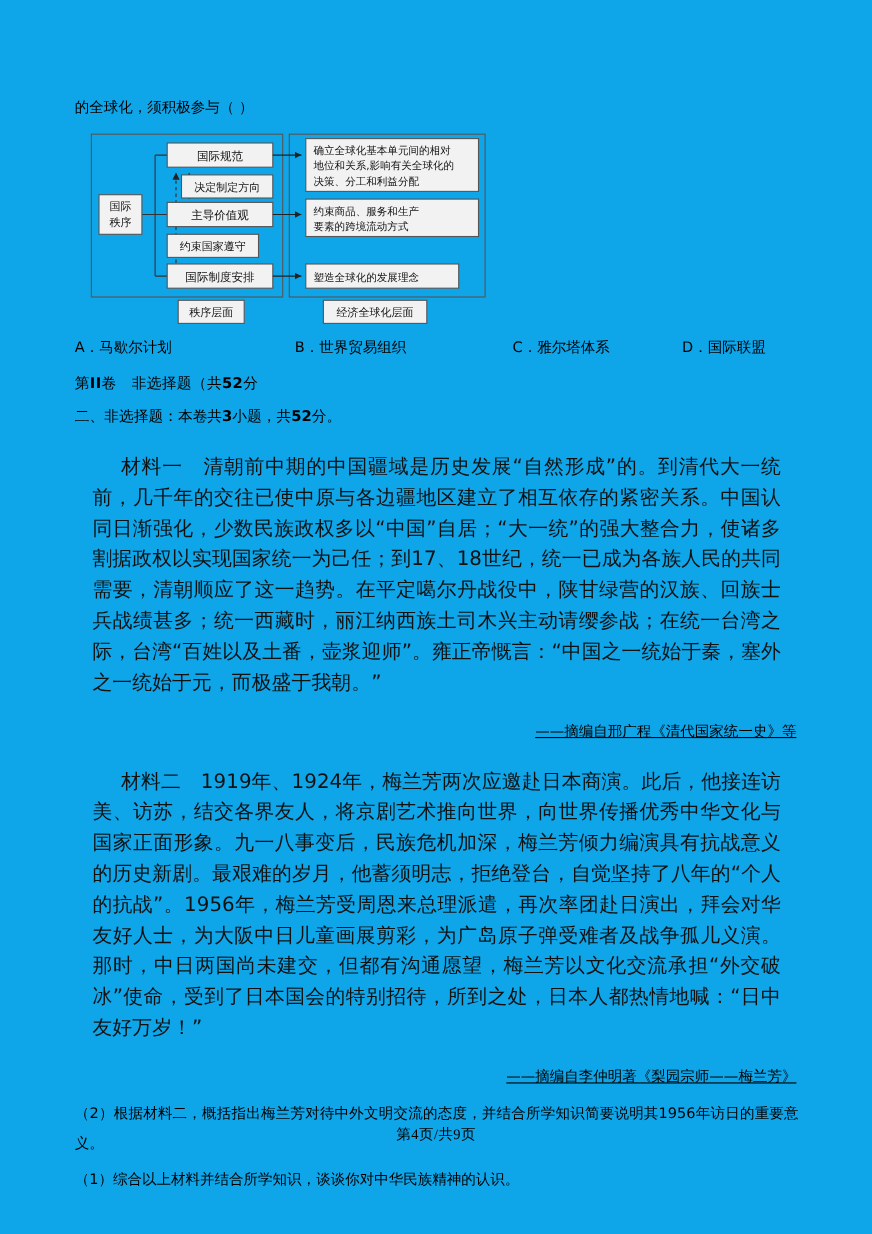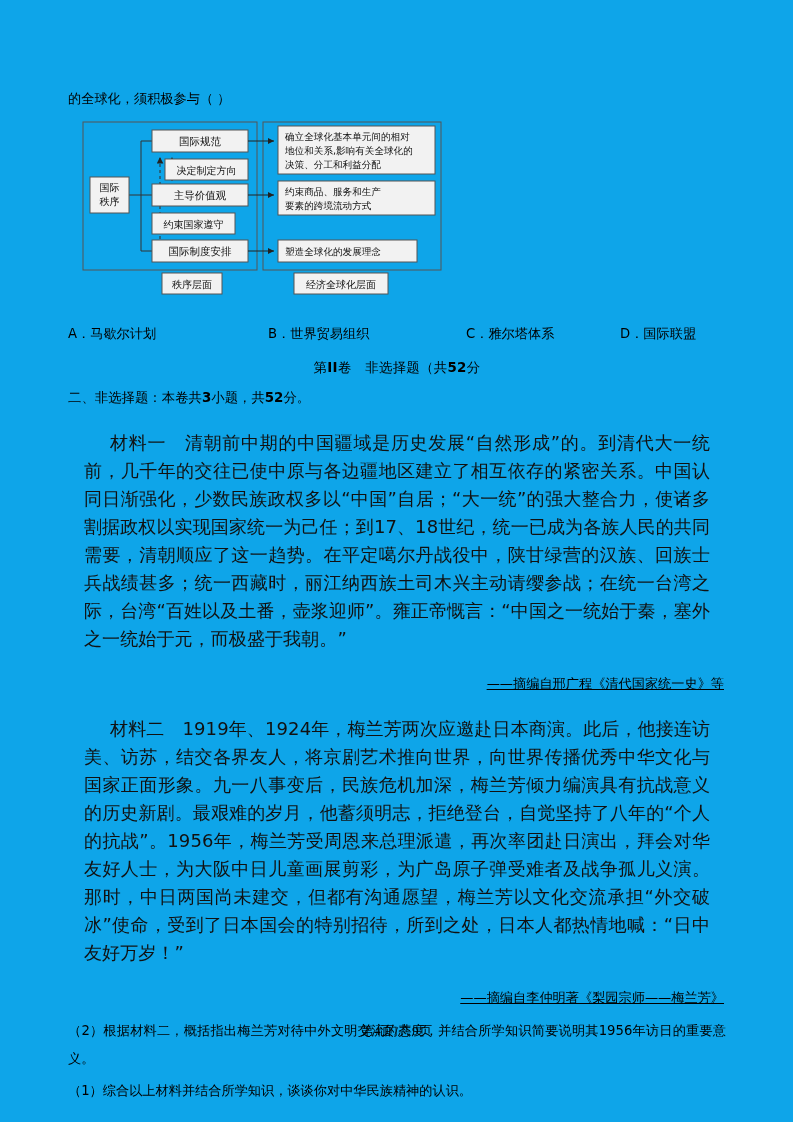--- a/index.html
+++ b/index.html
@@ -41,34 +41,33 @@
     font-size: 13.2px;
     line-height: 26px;
     margin: 0 0 6px 0;
   }
 
   
   .options {
     position: relative;
     height: 26px;
     font-size: 13.2px;
-    margin-top: 26px;
+    margin-top: 8px;
   }
   .opt {
     position: absolute;
     white-space: nowrap;
   }
   .opt-a { left: 0px; }
   .opt-b { left: 200px; }
   .opt-c { left: 398px; }
   .opt-d { left: 552px; }
 
   
   .center-head {
-    text-align: center;
     font-size: 13.4px;
     line-height: 30px;
     margin: 2px 0 0 0;
     letter-spacing: 0.3px;
   }
   .center-head b { font-weight: bold; }
 
   .section-head {
     font-size: 13.4px;
     line-height: 30px;

